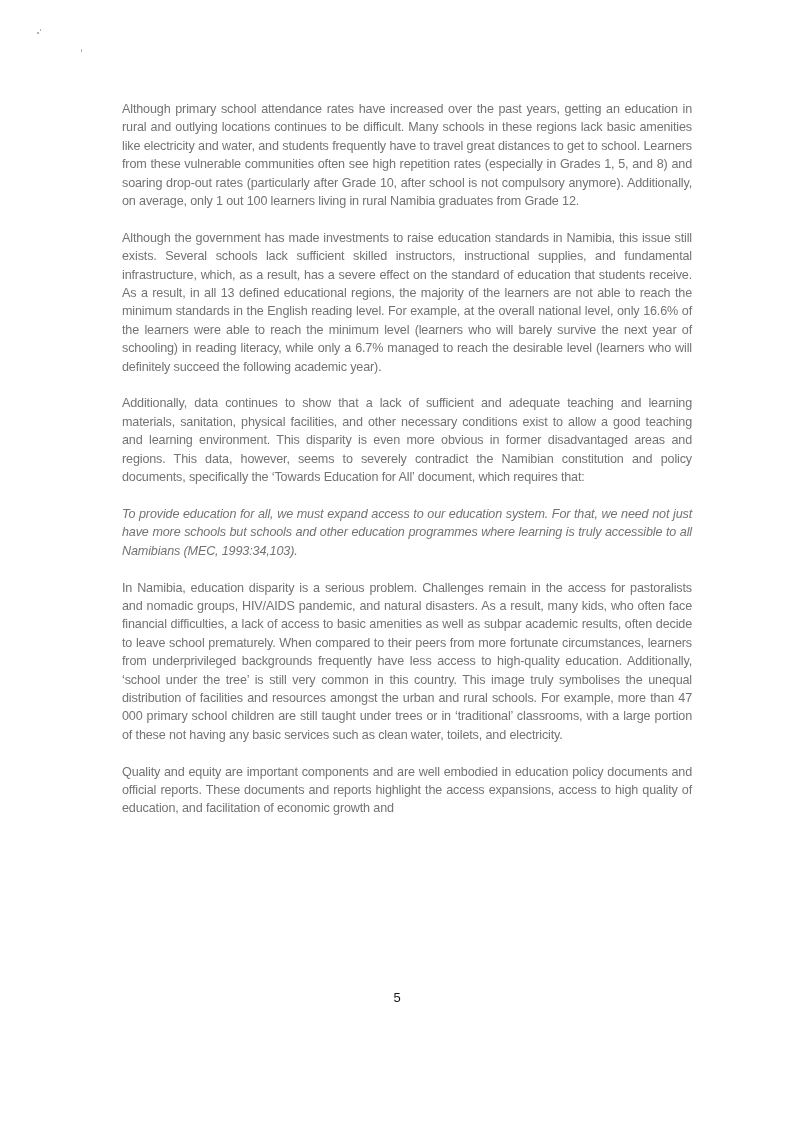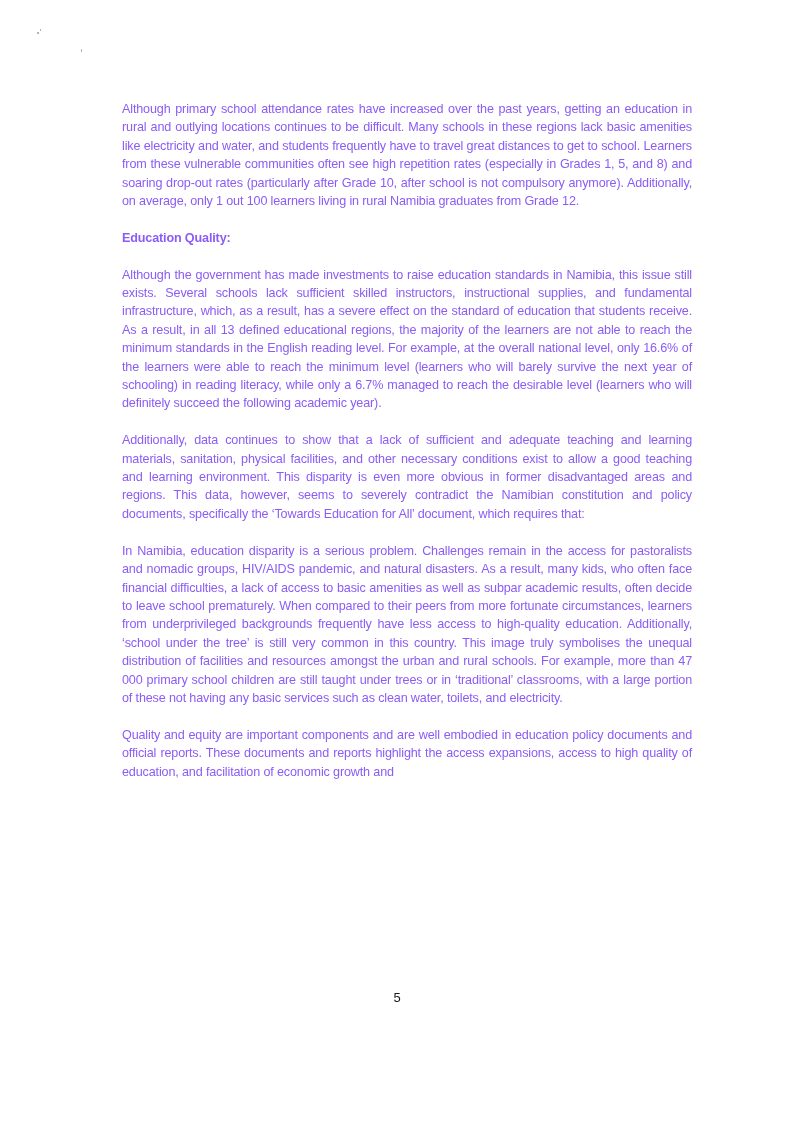--- a/index.html
+++ b/index.html
@@ -5,21 +5,21 @@
     html, body { margin: 0; padding: 0; background: #ffffff; }
     body { width: 794px; height: 1122px; position: relative; overflow: hidden; }
     .page {
       position: absolute; left: 0; top: 0; width: 794px; height: 1122px; background: #ffffff;
     }
     .content {
       position: absolute; left: 122px; top: 100px; width: 570px;
       font-family: "Liberation Sans", sans-serif;
       font-size: 12.6px;
       line-height: 18.4px;
-      color: #8b5cf6;
+      color: #737373;
       letter-spacing: -0.15px;
     }
     .content p { margin: 0 0 18.4px 0; text-align: justify; }
     .content p.heading { font-weight: bold; }
     .content p.quote { font-style: italic; }
     .page-number {
       position: absolute; left: 0; width: 794px; top: 990px; text-align: center;
       font-family: "Liberation Sans", sans-serif; font-size: 13px; color: #1a1a1a;
     }
     .speck { position: absolute; background: #9a9a9a; border-radius: 50%; }
@@ -27,21 +27,21 @@
 </head>
 <body>
 
 <div class="page">
   <span class="speck" style="left:37px;top:32px;width:2px;height:2px;"></span>
   <span class="speck" style="left:40px;top:29px;width:1px;height:2px;"></span>
   <span class="speck" style="left:81px;top:49px;width:1px;height:3px;"></span>
 
   <div class="content">
     <p>Although primary school attendance rates have increased over the past years, getting an education in rural and outlying locations continues to be difficult. Many schools in these regions lack basic amenities like electricity and water, and students frequently have to travel great distances to get to school. Learners from these vulnerable communities often see high repetition rates (especially in Grades 1, 5, and 8) and soaring drop-out rates (particularly after Grade 10, after school is not compulsory anymore). Additionally, on average, only 1 out 100 learners living in rural Namibia graduates from Grade 12.</p>
-    <p class="heading">Education Quality:</p>
     <p>Although the government has made investments to raise education standards in Namibia, this issue still exists. Several schools lack sufficient skilled instructors, instructional supplies, and fundamental infrastructure, which, as a result, has a severe effect on the standard of education that students receive. As a result, in all 13 defined educational regions, the majority of the learners are not able to reach the minimum standards in the English reading level. For example, at the overall national level, only 16.6% of the learners were able to reach the minimum level (learners who will barely survive the next year of schooling) in reading literacy, while only a 6.7% managed to reach the desirable level (learners who will definitely succeed the following academic year).</p>
     <p>Additionally, data continues to show that a lack of sufficient and adequate teaching and learning materials, sanitation, physical facilities, and other necessary conditions exist to allow a good teaching and learning environment. This disparity is even more obvious in former disadvantaged areas and regions. This data, however, seems to severely contradict the Namibian constitution and policy documents, specifically the ‘Towards Education for All’ document, which requires that:</p>
+    <p class="quote">To provide education for all, we must expand access to our education system. For that, we need not just have more schools but schools and other education programmes where learning is truly accessible to all Namibians (MEC, 1993:34,103).</p>
     <p>In Namibia, education disparity is a serious problem. Challenges remain in the access for pastoralists and nomadic groups, HIV/AIDS pandemic, and natural disasters. As a result, many kids, who often face financial difficulties, a lack of access to basic amenities as well as subpar academic results, often decide to leave school prematurely. When compared to their peers from more fortunate circumstances, learners from underprivileged backgrounds frequently have less access to high-quality education. Additionally, ‘school under the tree’ is still very common in this country. This image truly symbolises the unequal distribution of facilities and resources amongst the urban and rural schools. For example, more than 47 000 primary school children are still taught under trees or in ‘traditional’ classrooms, with a large portion of these not having any basic services such as clean water, toilets, and electricity.</p>
     <p>Quality and equity are important components and are well embodied in education policy documents and official reports. These documents and reports highlight the access expansions, access to high quality of education, and facilitation of economic growth and</p>
   </div>
 
   <div class="page-number">5</div>
 </div>
 
 </body></html>

